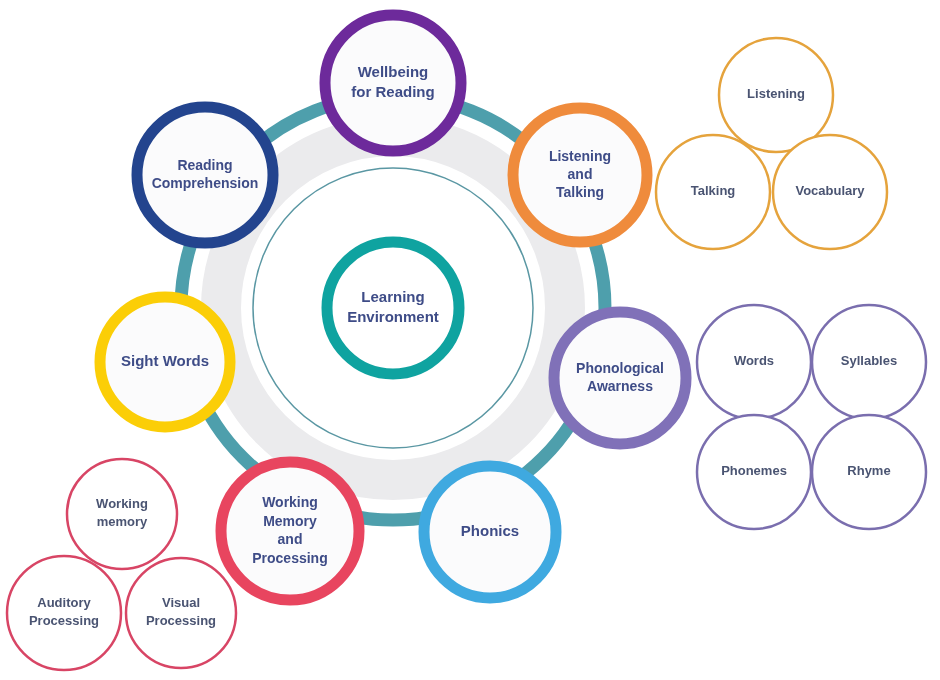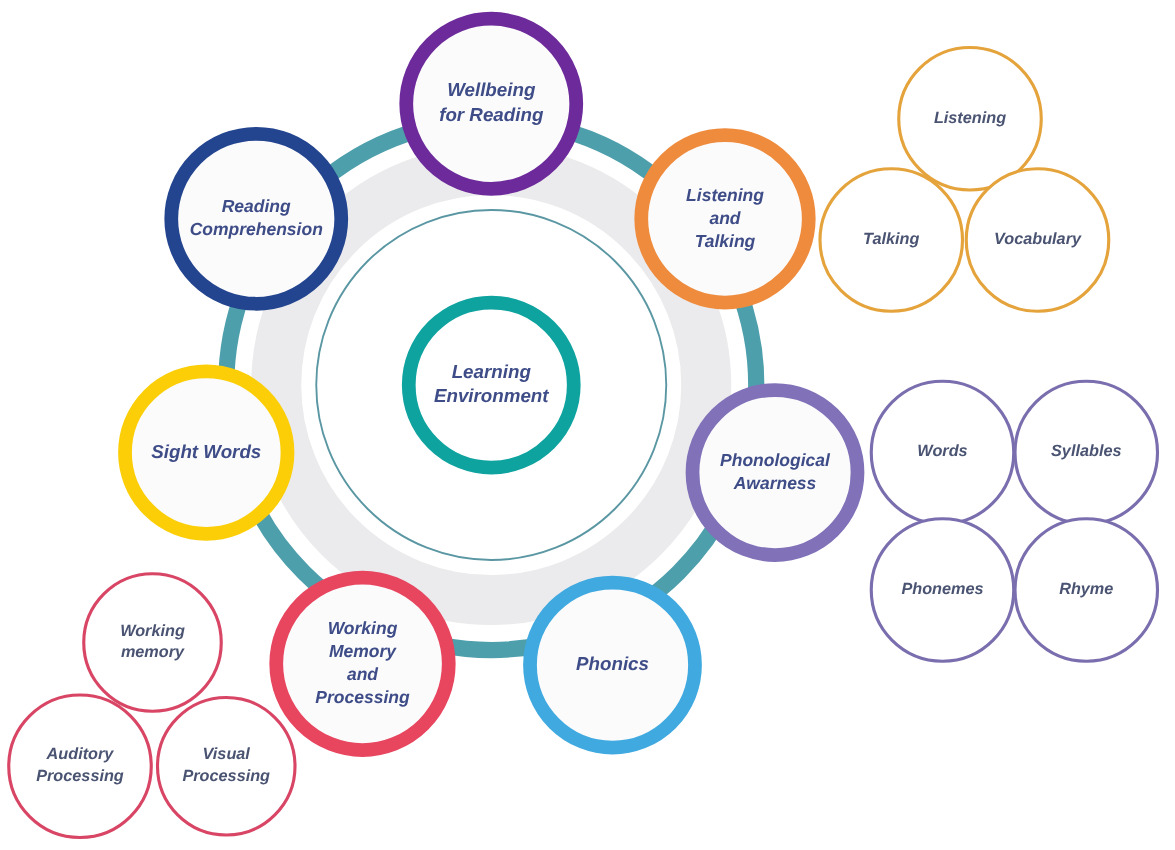--- a/index.html
+++ b/index.html
@@ -9,21 +9,20 @@
   }
   body {
     font-family: "Liberation Sans", sans-serif;
   }
   #canvas {
     position: relative;
     width: 940px;
     height: 680px;
     background: #ffffff;
     overflow: hidden;
-    font-style: italic;
   }
   #diagram-svg {
     position: absolute;
     left: 0;
     top: 0;
     width: 940px;
     height: 680px;
   }
   .node-label {
     font-family: "Liberation Sans", sans-serif;

